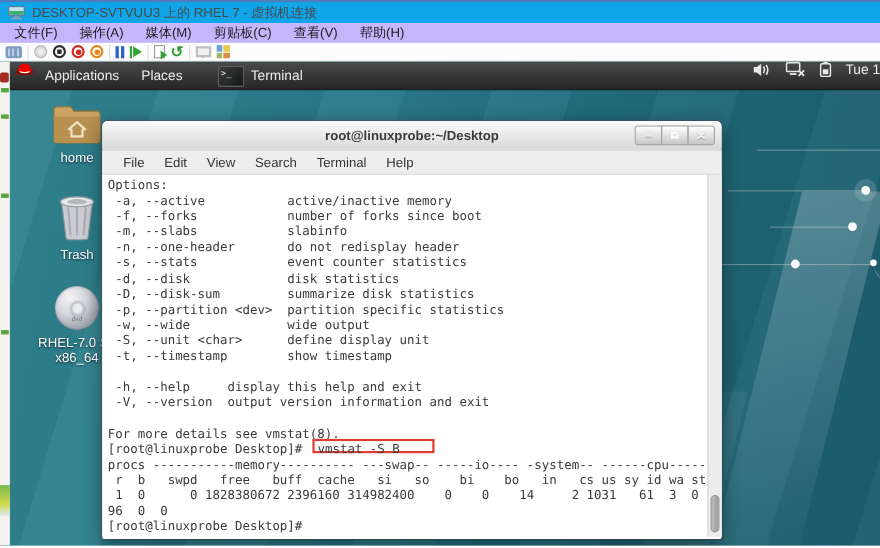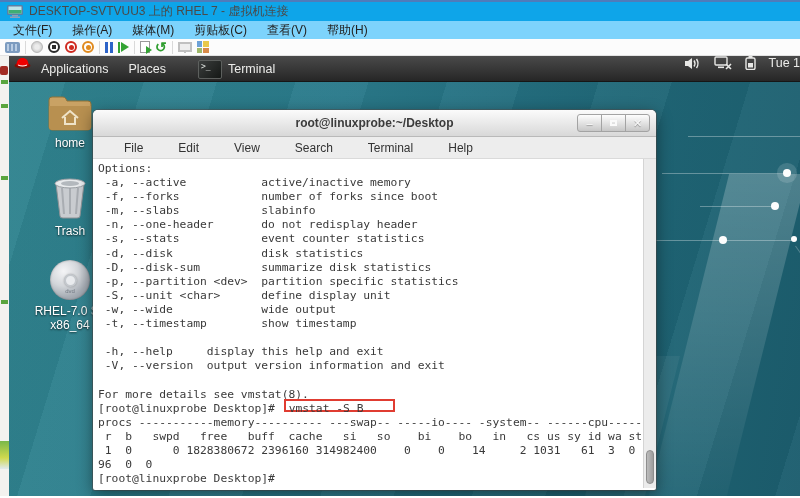--- a/index.html
+++ b/index.html
@@ -5,21 +5,21 @@
   * { margin:0; padding:0; box-sizing:border-box; }
   html,body { width:800px; height:498px; overflow:hidden; background:#fff;
               font-family:"Liberation Sans", sans-serif; }
 
   
   .vm-window { width:800px; height:498px; position:relative; }
   .vm-titlebar { height:21px; background:#0ea5e9; border-top:2px solid #4f7cba;
                  display:flex; align-items:center; padding-left:7px; }
   .vm-app-icon { width:16px; height:13px; margin-right:6px; flex:0 0 auto; }
   .vm-title { font-size:12px; color:#4a4a4a; white-space:nowrap; }
-  .vm-menubar { height:18px; background:#7dd3fc; display:flex; align-items:center; padding-left:3px; }
+  .vm-menubar { height:18px; background:#c4b5fd; display:flex; align-items:center; padding-left:3px; }
   .vm-menu-item { font-size:12px; color:#222; padding:0 10px; cursor:default; }
   .vm-toolbar { height:17px; background:#fcfcfc; border-bottom:1px solid #e3e3e3;
                 display:flex; align-items:center; gap:5px; padding-left:5px; }
   .tb-sep { width:1px; height:13px; background:#d9d9d9; }
   .tb-kbd { width:15px; height:11px; background:#7d9cc0; border-radius:2px; position:relative; }
   .tb-kbd::after { content:""; position:absolute; inset:2px 2px 2px 2px;
                    background:repeating-linear-gradient(90deg,#b9cde4 0 2px,transparent 2px 4px); }
   .tb-circle { width:12px; height:12px; border-radius:50%; background:#fff;
                display:flex; align-items:center; justify-content:center; }
   .tb-gray   { background:radial-gradient(#ececec 30%, #c2c2c2 90%); border:1px solid #b8b8b8; }
@@ -105,21 +105,21 @@
   .term-title { font-size:12px; font-weight:bold; color:#3b3b3b; }
   .term-buttons { position:absolute; right:6px; top:4px; display:flex; }
   .term-btn { width:25px; height:18px; border:1px solid #a3a3a3; margin-left:-1px;
               background:linear-gradient(#fefefe,#c7c7c7); color:#fafafa; font-size:11px;
               display:flex; align-items:center; justify-content:center;
               text-shadow:0 1px 1px rgba(0,0,0,0.35); cursor:default; }
   .term-btn:first-child { border-radius:3px 0 0 3px; }
   .term-btn:last-child  { border-radius:0 3px 3px 0; }
   .max-glyph { width:7px; height:6px; border:2px solid #fafafa; display:block; }
   .term-menubar { height:22px; background:#ededed; border-bottom:1px solid #dadada;
-                  display:flex; align-items:center; padding-left:22px;gap:17px; }
+                  display:flex; align-items:center; padding-left:10px; }
   .term-menu-item { font-size:12px; color:#333; padding:0 9px; cursor:default; }
   .term-content { position:relative; height:329px; background:#fff; overflow:hidden;
                   font-family:"DejaVu Sans Mono","Liberation Mono",monospace;
                   font-size:11.3px; color:#3a3a3a; padding:3px 16px 0 5px; }
   .tline { white-space:pre; height:14.1px; line-height:14.1px; }
   .cmd-box { display:inline-block; height:13px; line-height:13px; vertical-align:baseline;
              border:2px solid #e03c31; padding:1px 30px 2px 3px; margin:-3px 0 -2px 2px; }
   .term-scrollbar { position:absolute; right:0; top:0; width:13px; height:329px;
                     background:#ececec; border-left:1px solid #d4d4d4; }
   .term-thumb { position:absolute; left:2px; right:2px; bottom:4px; height:34px;
@@ -297,22 +297,22 @@
       <div class="term-content">
         <div class="tline">Options:</div>
         <div class="tline"> -a, --active           active/inactive memory</div>
         <div class="tline"> -f, --forks            number of forks since boot</div>
         <div class="tline"> -m, --slabs            slabinfo</div>
         <div class="tline"> -n, --one-header       do not redisplay header</div>
         <div class="tline"> -s, --stats            event counter statistics</div>
         <div class="tline"> -d, --disk             disk statistics</div>
         <div class="tline"> -D, --disk-sum         summarize disk statistics</div>
         <div class="tline"> -p, --partition &lt;dev&gt;  partition specific statistics</div>
+        <div class="tline"> -w, --wide             wide output</div>
         <div class="tline"> -S, --unit &lt;char&gt;      define display unit</div>
-        <div class="tline"> -w, --wide             wide output</div>
         <div class="tline"> -t, --timestamp        show timestamp</div>
         <div class="tline"></div>
         <div class="tline"> -h, --help     display this help and exit</div>
         <div class="tline"> -V, --version  output version information and exit</div>
         <div class="tline"></div>
         <div class="tline">For more details see vmstat(8).</div>
         <div class="tline"><span>[root@linuxprobe Desktop]# </span><span class="cmd-box">vmstat -S B</span></div>
         <div class="tline">procs -----------memory---------- ---swap-- -----io---- -system-- ------cpu-----</div>
         <div class="tline"> r  b   swpd   free   buff  cache   si   so    bi    bo   in   cs us sy id wa st</div>
         <div class="tline"> 1  0      0 1828380672 2396160 314982400    0    0    14     2 1031   61  3  0</div>

